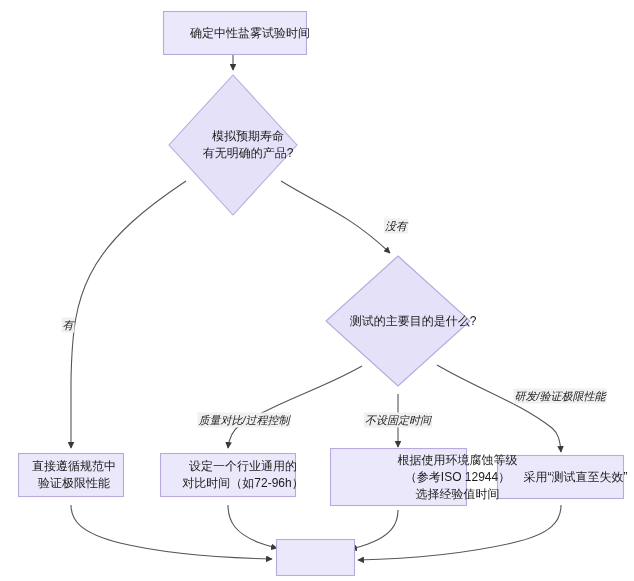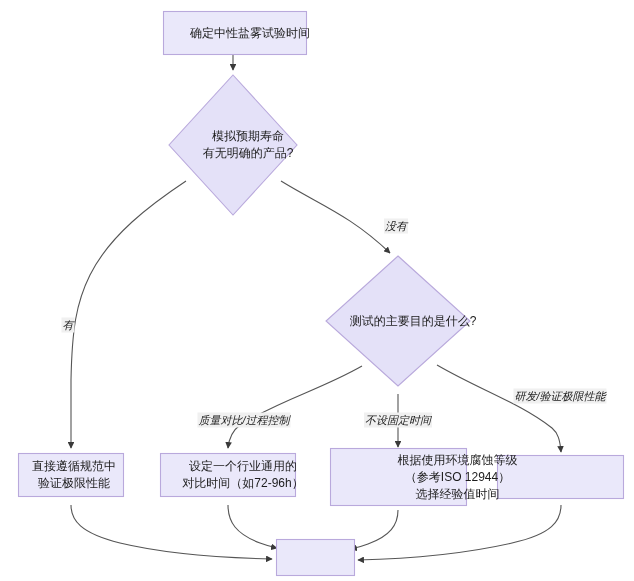--- a/index.html
+++ b/index.html
@@ -162,20 +162,21 @@
     <span class="tline">对比时间（如72-96h）</span>
   </div>
 
   <div class="node-text" style="left:330px; top:448px; width:161px; height:58px;margin-left:32px;">
     <span class="tline">根据使用环境腐蚀等级</span>
     <span class="tline">（参考ISO 12944）</span>
     <span class="tline">选择经验值时间</span>
   </div>
 
   <div class="node-text" style="left:497px; top:455px; width:127px; height:44px;">
+    <span class="tline">采用“测试直至失效”</span>
   </div>
 
 
   <div class="edge-label" style="left:68px; top:325px;">有</div>
 
   <div class="edge-label" style="left:396px; top:226px;">没有</div>
 
   <div class="edge-label" style="left:244px; top:420px;">质量对比/过程控制</div>
 
   <div class="edge-label" style="left:398px; top:420px;">不设固定时间</div>

